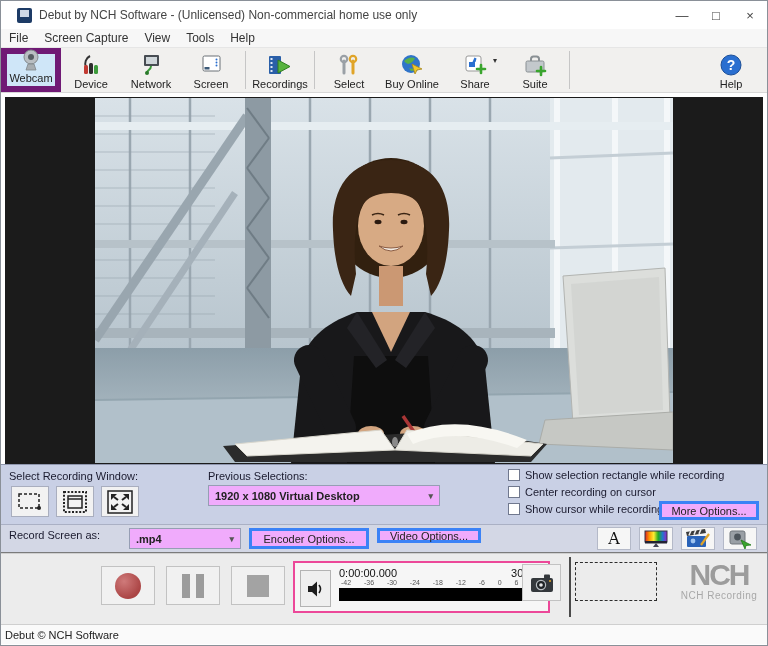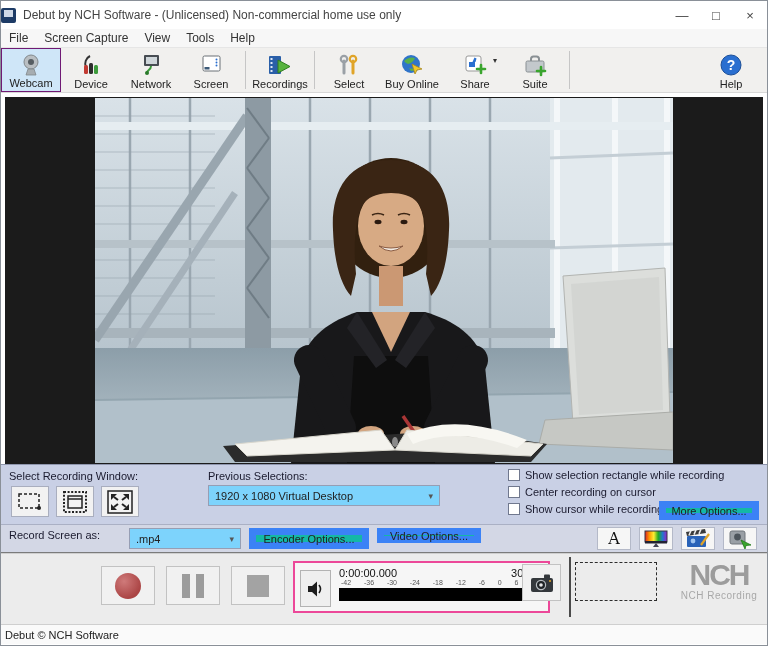--- a/index.html
+++ b/index.html
@@ -1,53 +1,53 @@
 <!DOCTYPE html>
 <html><head>
 <meta charset="utf-8">
 <style>
   * { margin:0; padding:0; box-sizing:border-box; }
   body { font-family:"Liberation Sans", sans-serif; background:#dcdcdc; }
   .window { position:relative; width:768px; height:646px; border:1px solid #8a9098; background:#fff; display:flex; flex-direction:column; }
 
   
-  .titlebar { height:28px; background:#fff; display:flex; align-items:center; padding-left:0; }
+  .titlebar { height:28px; background:#fff; display:flex; align-items:center; padding-left:16px; }
   .appicon { width:15px; height:15px; background:#1d3b66; border-radius:2px; position:relative; flex:0 0 auto; }
   .appicon::after { content:""; position:absolute; left:3px; top:2px; width:9px; height:7px; background:#cfd8e6; }
   .title-text { font-size:12px; color:#444; margin-left:7px; white-space:nowrap; }
   .wctrls { margin-left:auto; display:flex; }
   .wbtn { width:34px; height:28px; display:flex; align-items:center; justify-content:center; font-size:13px; color:#444; cursor:default; }
 
   
   .menubar { height:18px; background:#f7f7f7; display:flex; align-items:center; font-size:12px; color:#333; }
   .menu-item { padding:0 8px; height:100%; display:flex; align-items:center; }
 
   
   .toolbar { height:46px; background:#f1f0ee; border-top:1px solid #e6e6e6; border-bottom:1px solid #d8d8d8; display:flex; align-items:stretch; }
   .titem { width:60px; display:flex; flex-direction:column; align-items:center; justify-content:flex-end; padding:3px 0 2px; font-size:11px; color:#222; }
   .titem .ticon { height:26px; display:flex; align-items:center; justify-content:center; position:relative; }
-  .titem.sel { background:#cfe6f8; border:1px solid #701a75; }
+  .titem.sel { background:#cfe6f8; border:6px solid #701a75; }
   .tsep { width:1px; background:#c6c6c6; margin:3px 4px; }
   .titem-help { margin-left:auto; margin-right:6px; }
   .ddcaret { position:absolute; right:-10px; top:4px; font-size:8px; color:#333; }
   .tlabel { line-height:12px; }
 
   
   .videoarea { height:4px; background:#fff; }
   .video { height:367px; margin:0 4px; background:#1b1b1b; display:flex; align-items:center; justify-content:center; overflow:hidden; }
 
   
   .panel1 { height:60px; background:#c9d0e5; border-top:1px solid #8f96ad; position:relative; font-size:11px; color:#1a1a2e; }
   .plabel { position:absolute; white-space:nowrap; }
   .selbtn { position:absolute; top:21px; width:38px; height:31px; background:#f2f2f2; border:1px solid #a9aebe; display:flex; align-items:center; justify-content:center; }
-  .fake-select { position:absolute; background:#7dd3fc; border:1px solid #969eb4; display:flex; align-items:center; font-size:11px; color:#222; padding:0 6px; }
+  .fake-select { position:absolute; background:#f0abfc; border:1px solid #969eb4; display:flex; align-items:center; font-size:11px; color:#222; padding:0 6px;font-weight:bold; }
   .fake-select .car { margin-left:auto; color:#555; font-size:9px; }
   .chkrow { position:absolute; left:507px; display:flex; align-items:center; gap:5px; }
   .chk { width:12px; height:12px; background:#fff; border:1px solid #70788e; flex:0 0 auto; }
-  .pushbtn { position:absolute; background:#14b8a6; border:7px solid #3b82f6; font-size:11px; color:#222; display:flex; align-items:center; justify-content:center; }
+  .pushbtn { position:absolute; background:#f0abfc; border:3px solid #3b82f6; font-size:11px; color:#222; display:flex; align-items:center; justify-content:center; }
 
   .panel2 { height:28px; background:#d3d7e5; border-top:1px solid #aab0c4; position:relative; font-size:11px; color:#1a1a2e; }
   .miniicon { position:absolute; top:2px; width:34px; height:23px; background:#f6f6f6; border:1px solid #b4b9c8; display:flex; align-items:center; justify-content:center; }
 
   
   .bottom { height:72px; background:#ececec; border-top:2px groove #cfcfcf; position:relative; }
   .tbtn { position:absolute; top:12px; width:54px; height:39px; background:#f1f1f1; border:1px solid #c2c2c2; display:flex; align-items:center; justify-content:center; }
   .recdot { width:26px; height:26px; border-radius:50%; background:radial-gradient(circle at 35% 32%, #cf7a7a, #ab4545 70%); }
   .pausebars { display:flex; gap:6px; }
   .pausebars span { width:8px; height:24px; background:#9c9c9c; display:block; }

